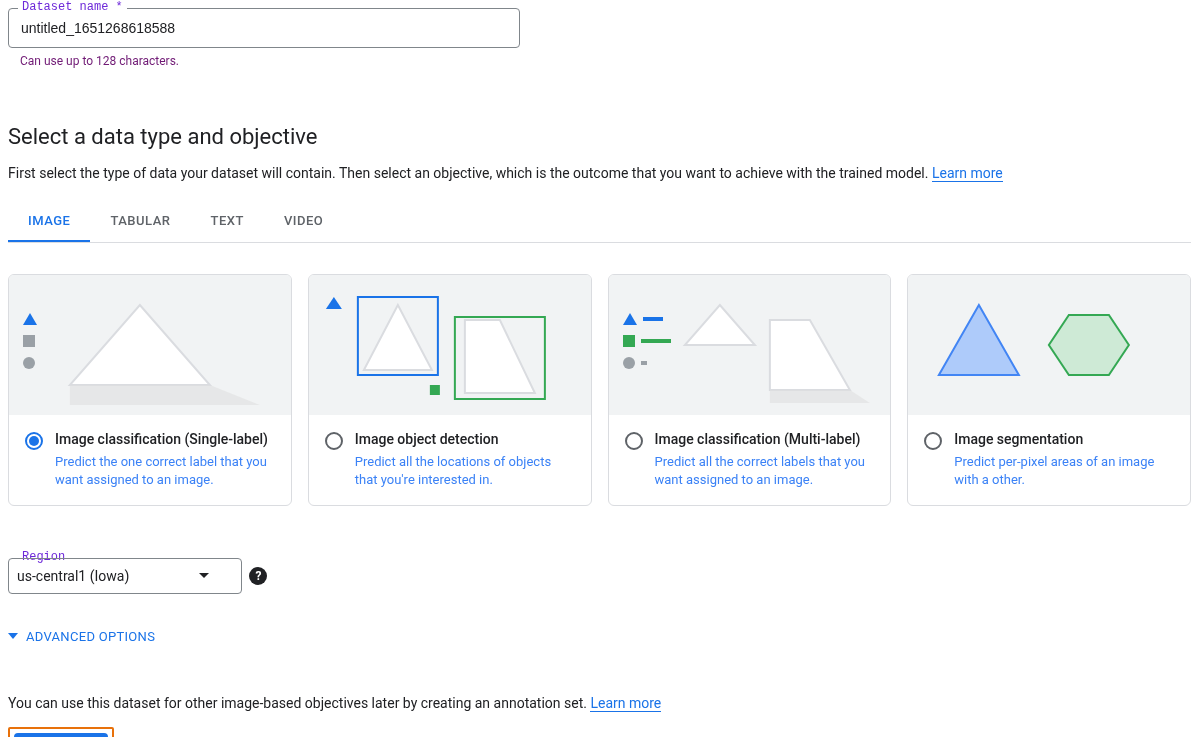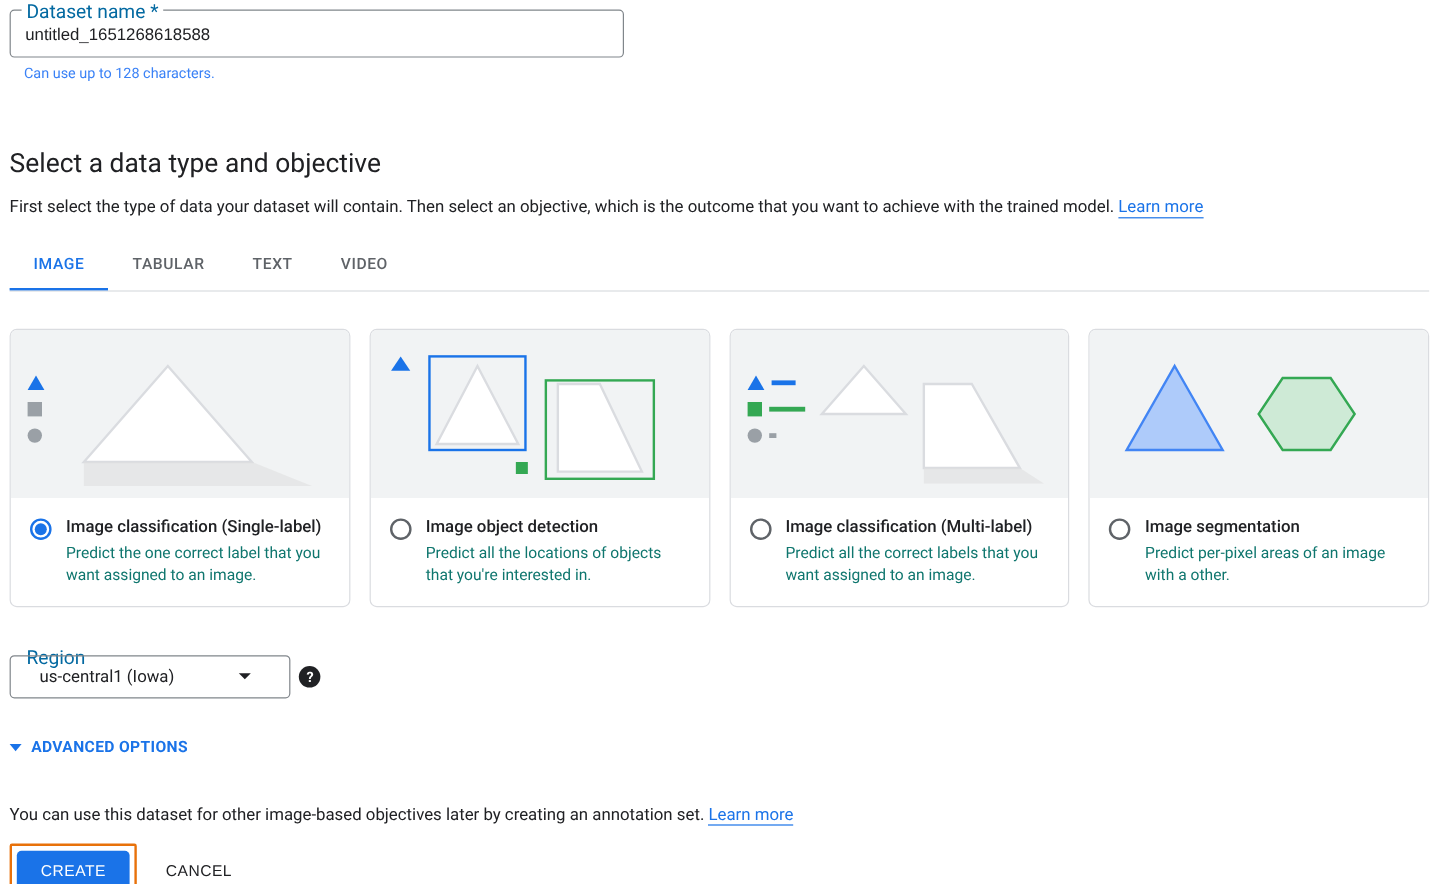--- a/index.html
+++ b/index.html
@@ -14,36 +14,37 @@
       position: relative;
       width: 512px;
       margin-bottom: 4px;
     }
     .floating-label {
       position: absolute;
       top: -8px;
       left: 10px;
       background: #fff;
       padding: 0 4px;
-      font-size: 16px;
-      color: #0369a1;
+      font-size: 12px;
+      color: #6d28d9;
+      font-family: Liberation Mono, monospace;
     }
     .text-input {
       width: 100%;
       height: 40px;
       border: 1px solid #80868b;
       border-radius: 4px;
       padding: 0 12px;
       font-size: 14px;
       color: #202124;
       outline: none;
     }
     .helper-text {
       font-size: 12px;
-      color: #3b82f6;
+      color: #701a75;
       margin: 6px 0 0 12px;
     }
     .section-heading {
       font-size: 22px;
       font-weight: 400;
       margin-top: 56px;
       margin-bottom: 16px;
     }
     .section-desc {
       font-size: 14px;
@@ -63,21 +64,21 @@
       letter-spacing: 0.5px;
       color: #5f6368;
       cursor: pointer;
       border-bottom: 2px solid transparent;
       text-transform: uppercase;
     }
     .tab.active { color: #1a73e8; border-bottom-color: #1a73e8; }
     .cards {
       display: flex;
       gap: 16px;
-      margin-bottom: 40px;
+      margin-bottom: 52px;
     }
     .card {
       flex: 1;
       border: 1px solid #dadce0;
       border-radius: 6px;
       overflow: hidden;
       background: #fff;
       cursor: pointer;
       display: flex;
       flex-direction: column;
@@ -105,33 +106,33 @@
     .radio.checked { border-color: #1a73e8; }
     .radio.checked::after {
       content: "";
       position: absolute;
       top: 2px; left: 2px;
       width: 10px; height: 10px;
       border-radius: 50%;
       background: #1a73e8;
     }
     .card-title { font-size: 14px; font-weight: 500; margin-bottom: 6px; }
-    .card-desc { font-size: 13px; color: #0f766e; line-height: 1.4; }
+    .card-desc { font-size: 13px; color: #3b82f6; line-height: 1.4; }
     .select-field-wrap {
       position: relative;
       width: 234px;
       display: inline-block;
       vertical-align: middle;
     }
     .select-field {
       width: 100%;
       height: 36px;
       border: 1px solid #80868b;
       border-radius: 4px;
-      padding: 0 30px 0 24px;
+      padding: 0 30px 0 8px;
       font-size: 14px;
       display: flex;
       align-items: center;
       position: relative;
       cursor: pointer;
     }
     .select-chevron {
       position: absolute;
       right: 32px;
       top: 14px;
@@ -154,33 +155,33 @@
       margin-left: 4px;
       vertical-align: middle;
       cursor: pointer;
     }
     .adv-toggle {
       display: inline-flex;
       align-items: center;
       gap: 8px;
       color: #1a73e8;
       font-size: 13px;
-      font-weight: 700;
+      font-weight: 400;
       letter-spacing: 0.3px;
       cursor: pointer;
       margin-bottom: 40px;
       justify-content: center;
     }
     .chev-down {
       width: 0; height: 0;
       border-left: 5px solid transparent;
       border-right: 5px solid transparent;
       border-top: 6px solid #1a73e8;
     }
-    .footer-note { font-size: 14px; margin-bottom: 16px; }
+    .footer-note { font-size: 14px; margin-bottom: 16px; margin-top: 11px; }
     .btn-row { display: flex; align-items: center; gap: 14px; }
     .btn-primary {
       background: #1a73e8;
       color: #fff;
       border: none;
       border-radius: 4px;
       padding: 9px 20px;
       font-size: 13px;
       font-weight: 500;
       letter-spacing: 0.4px;

